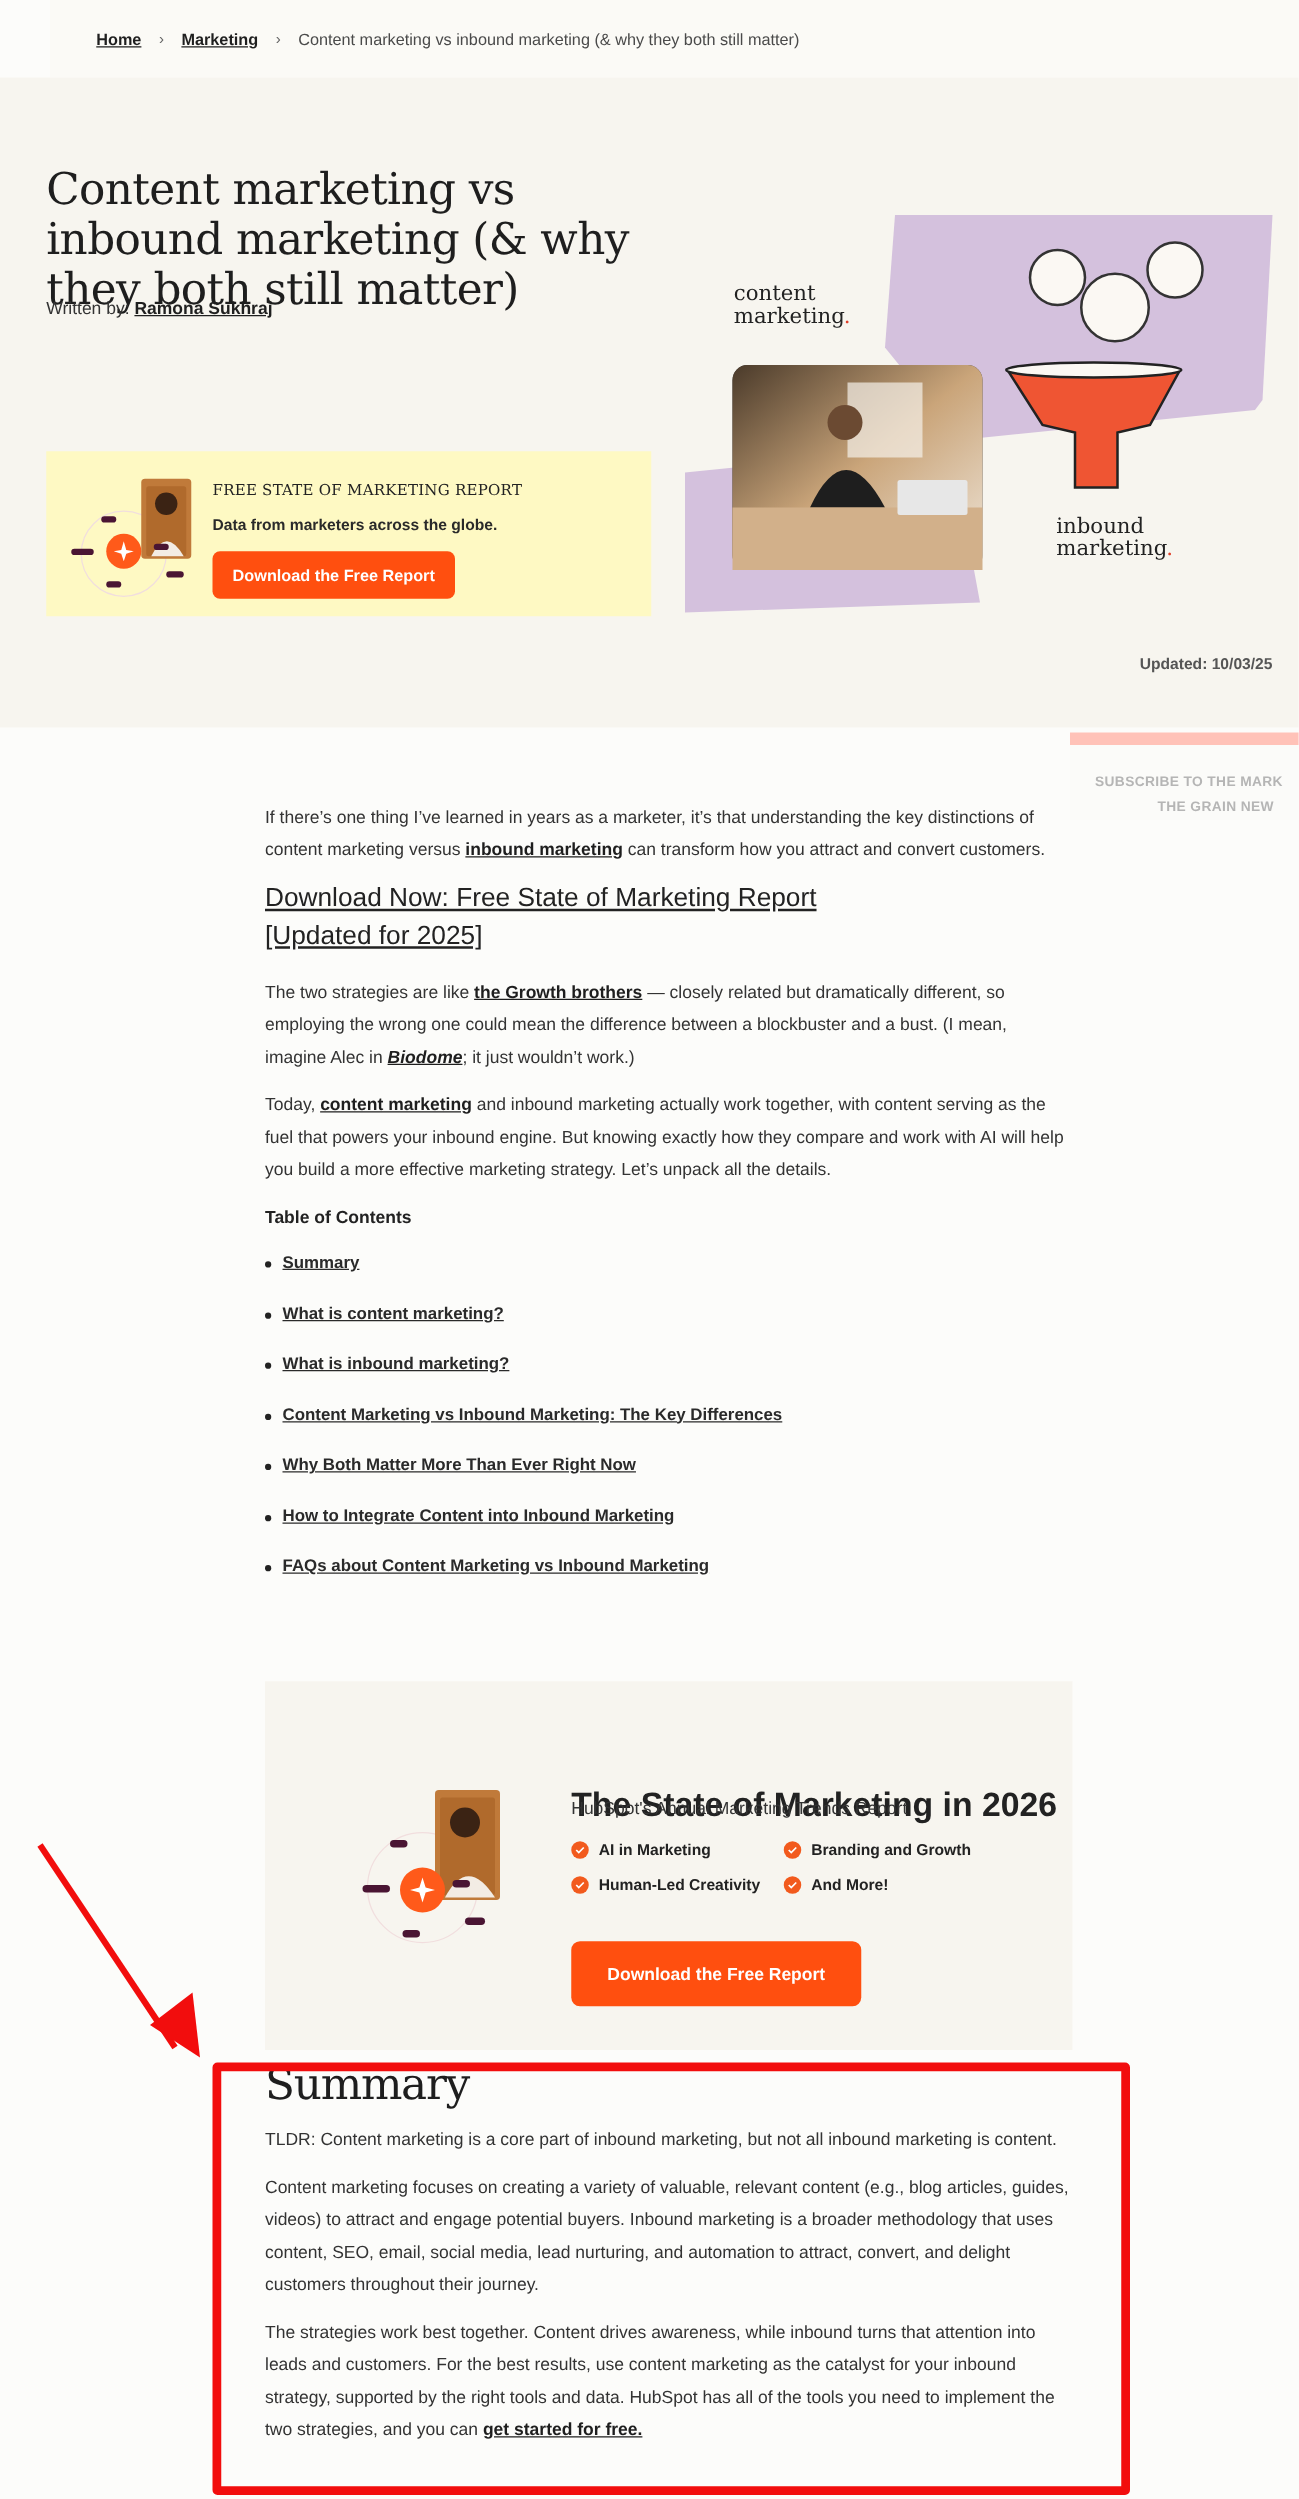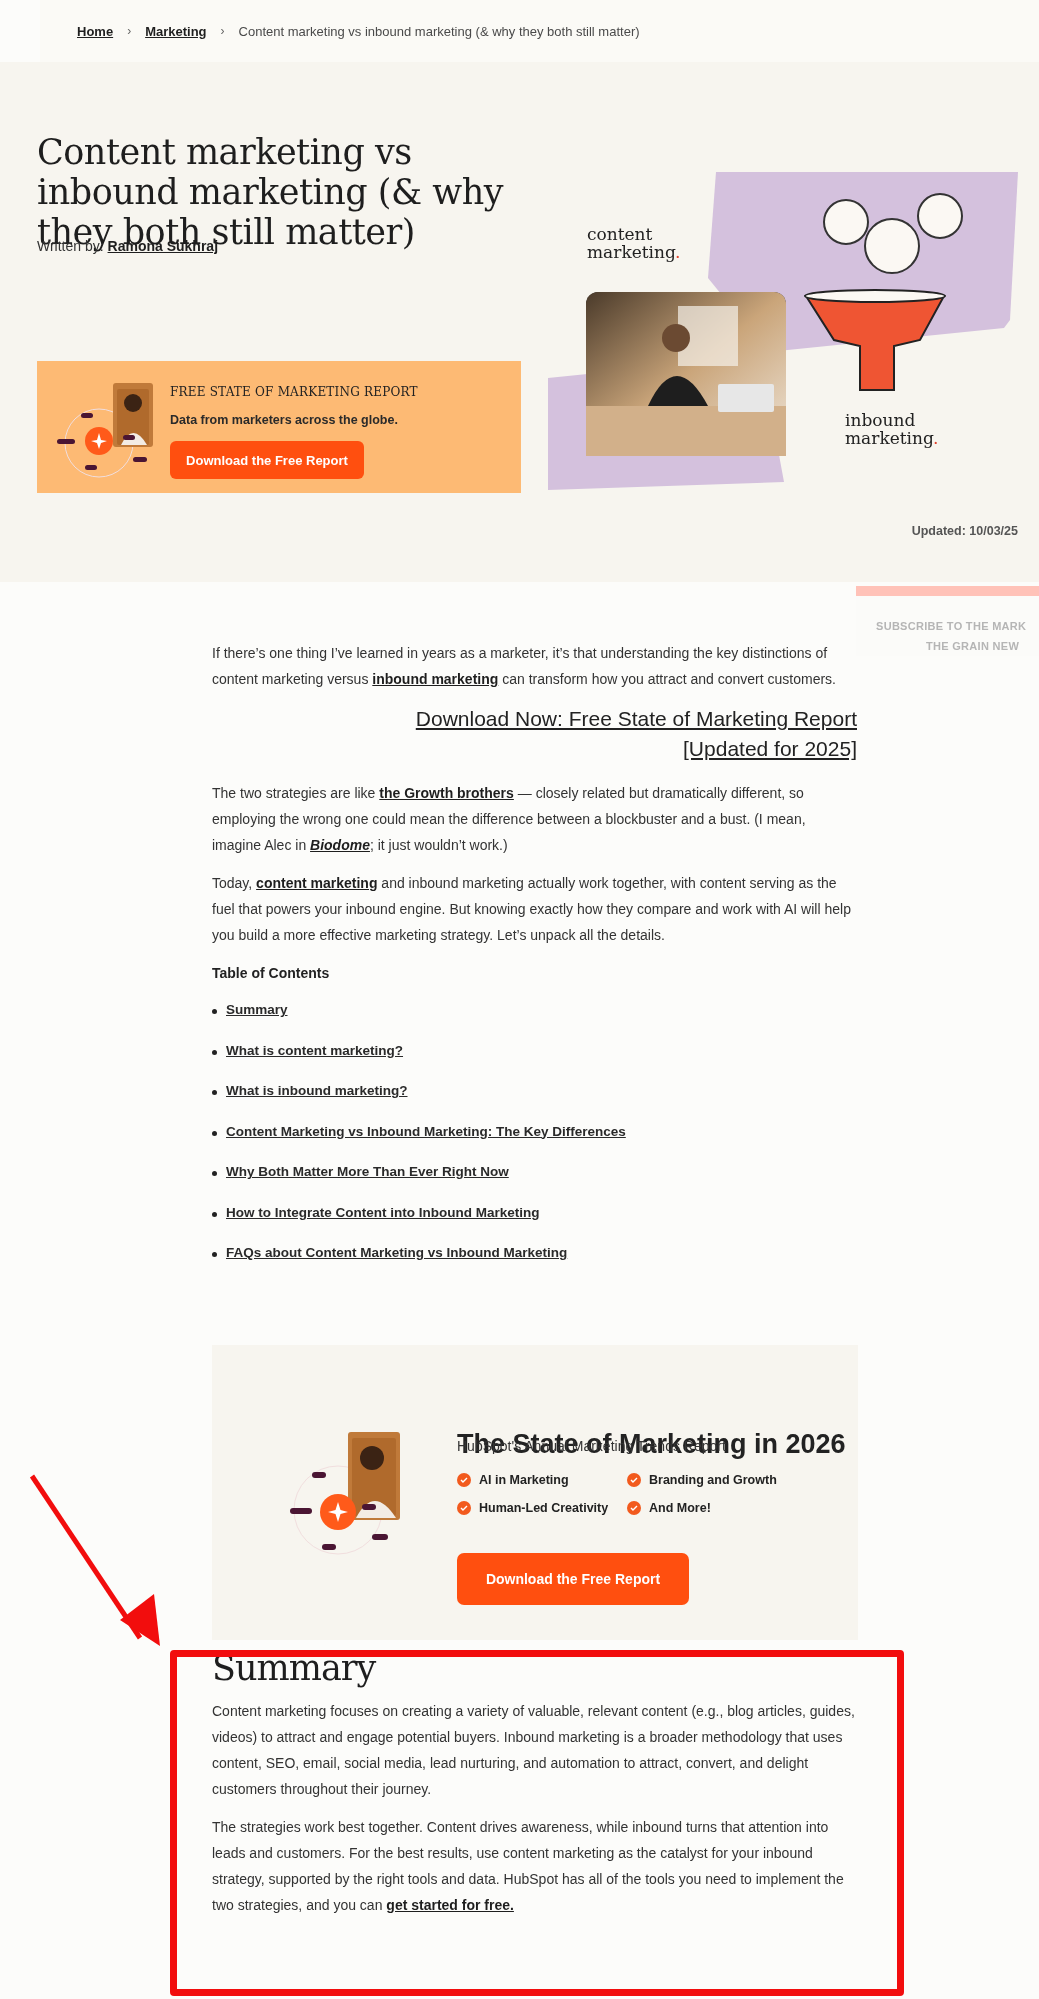--- a/index.html
+++ b/index.html
@@ -11,39 +11,39 @@
   .breadcrumb { position: absolute; top: 0; left: 0; width: 1039px; height: 62px; background: #fbfaf6; display: flex; align-items: center; padding-left: 37px; font-size: 13px; color: #4a4a4a; margin-left: 40px; }
   .breadcrumb a { color: #1f1f1f; text-decoration: underline; font-weight: 600; }
   .breadcrumb .sep { margin: 0 14px; color: #666; font-size: 12px; }
 
   
   .hero { position: absolute; top: 62px; left: 0; width: 1039px; height: 520px; background: #f7f5ef; }
   .hero-title { position: absolute; left: 37px; top: 108px; width: 500px; font-family: "DejaVu Serif", serif; font-size: 35px; line-height: 40px; color: #1e1e1e; font-weight: normal; letter-spacing: -0.5px; }
   .byline { position: absolute; left: 37px; top: 239px; font-size: 14px; color: #333; }
   .byline a { font-weight: 700; text-decoration: underline; color: #1f1f1f; }
 
-  .promo-small { position: absolute; left: 37px; top: 299px; width: 484px; height: 132px; background: #fdba74; }
+  .promo-small { position: absolute; left: 37px; top: 299px; width: 484px; height: 132px; background: #fef9c3; }
   .promo-small .illus { position: absolute; left: 18px; top: 20px; width: 100px; height: 98px; }
   .promo-small .kicker { position: absolute; left: 133px; top: 24px; font-family: "DejaVu Serif", serif; font-size: 12px; color: #222; letter-spacing: 0.2px; }
   .promo-small .desc { position: absolute; left: 133px; top: 52px; font-size: 12.5px; font-weight: 700; color: #2a2a2a; text-align: center; }
   .promo-small .btn { position: absolute; left: 133px; top: 80px; width: 194px; height: 38px; background: #ff4f0f; color: #fff; border-radius: 6px; font-size: 13px; font-weight: 700; display: flex; align-items: center; justify-content: center; border: none; }
 
   .hero-art { position: absolute; left: 548px; top: 108px; width: 480px; height: 322px; }
   .updated { position: absolute; right: 21px; top: 463px; font-size: 12.5px; font-weight: 700; color: #555; }
 
   
   .subscribe { position: absolute; left: 856px; top: 586px; width: 183px; height: 70px; background: #fbfbf9; }
   .subscribe .bar { position: absolute; left: 0; top: 0; width: 183px; height: 10px; background: #ffc2b8; }
   .subscribe .txt { position: absolute; left: 20px; top: 30px; width: 300px; font-size: 11px; font-weight: 700; color: #b5b5b5; letter-spacing: 0.3px; line-height: 20px; text-align: center; white-space: nowrap; }
 
   
   .article { position: absolute; left: 212px; top: 640px; width: 645px; font-size: 14px; line-height: 26px; color: #333; }
   .article p { margin-bottom: 12px; }
   .article a { font-weight: 700; text-decoration: underline; color: #1e1e1e; }
-  .cta-heading { text-align: right; font-size: 21px; line-height: 30px; font-weight: 500; margin: 8px 0 16px 0; }
+  .cta-heading { text-align: left; font-size: 21px; line-height: 30px; font-weight: 500; margin: 8px 0 16px 0; }
   .cta-heading a { font-weight: 500; color: #222; }
   .toc-title { font-weight: 700; color: #222; margin-top: 4px; margin-bottom: 14px; font-size: 14px; }
   .toc { list-style: none; }
   .toc li { position: relative; padding-left: 14px; height: 40.5px; font-size: 13.5px; line-height: 20px; }
   .toc li::before { content: ""; position: absolute; left: 0; top: 9px; width: 5px; height: 5px; border-radius: 50%; background: #222; }
   .toc li a { font-weight: 700; color: #2a2a2a; }
 
   
   .promo-big { position: absolute; left: 212px; top: 1345px; width: 646px; height: 295px; background: #f7f5ef; }
   .promo-big .illus { position: absolute; left: 76px; top: 85px; width: 120px; height: 130px; }
@@ -223,20 +223,21 @@
           </svg>
         </span>
       <span>And More!</span>
     </div>
   </div>
   <button class="btn">Download the Free Report</button>
 </section>
 
 <section class="summary">
   <h2>Summary</h2>
+  <p>TLDR: Content marketing is a core part of inbound marketing, but not all inbound marketing is content.</p>
   <p>Content marketing focuses on creating a variety of valuable, relevant content (e.g., blog articles, guides, videos) to attract and engage potential buyers. Inbound marketing is a broader methodology that uses content, SEO, email, social media, lead nurturing, and automation to attract, convert, and delight customers throughout their journey.</p>
   <p>
     <span>The strategies work best together. Content drives awareness, while inbound turns that attention into leads and customers. For the best results, use content marketing as the catalyst for your inbound strategy, supported by the right tools and data. HubSpot has all of the tools you need to implement the two strategies, and you can </span><a href="#">get started for free.</a>
   </p>
 </section>
 
 <div class="annot-box"></div>
 <svg class="annot-arrow" width="200" height="200" viewBox="0 0 200 200">
   <line x1="32" y1="16" x2="140" y2="178" stroke="#f20d0d" stroke-width="5"></line>
   <polygon points="160,186 120,160 154,134" fill="#f20d0d"></polygon>

